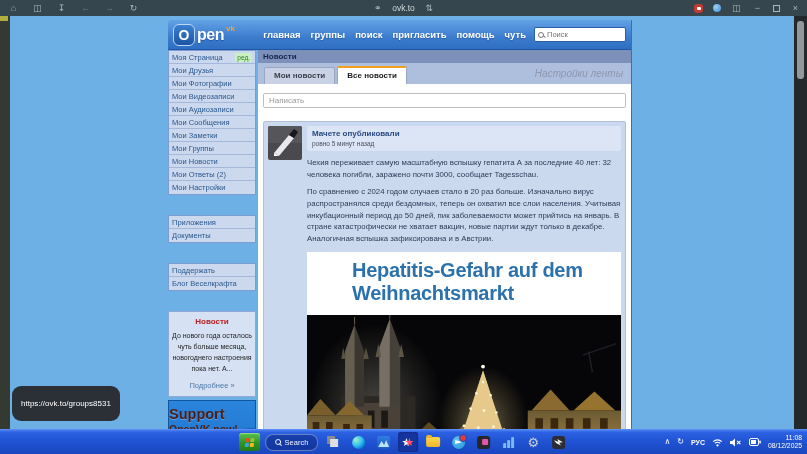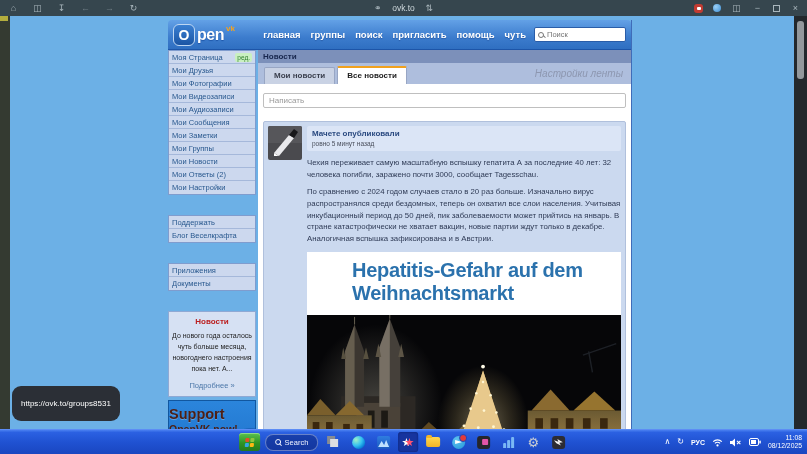--- a/index.html
+++ b/index.html
@@ -224,26 +224,26 @@
             <div class="menu-item">Мои Видеозаписи</div>
             <div class="menu-item">Мои Аудиозаписи</div>
             <div class="menu-item">Мои Сообщения</div>
             <div class="menu-item">Мои Заметки</div>
             <div class="menu-item">Мои Группы</div>
             <div class="menu-item">Мои Новости</div>
             <div class="menu-item">Мои Ответы (2)</div>
             <div class="menu-item">Мои Настройки</div>
           </div>
           <div class="menu-group">
+            <div class="menu-item">Приложения</div>
+            <div class="menu-item">Документы</div>
+          </div>
+          <div class="menu-group">
             <div class="menu-item">Поддержать</div>
             <div class="menu-item">Блог Веселкрафта</div>
-          </div>
-          <div class="menu-group">
-            <div class="menu-item">Приложения</div>
-            <div class="menu-item">Документы</div>
           </div>
 
           <div class="news-widget">
             <div class="nw-title">Новости</div>
             <div class="nw-text">До нового года осталось чуть больше месяца, новогоднего настроения пока нет. А...</div>
             <span class="nw-more">Подробнее »</span>
           </div>
 
           <div class="banner">
             <div class="b1">Support</div>

